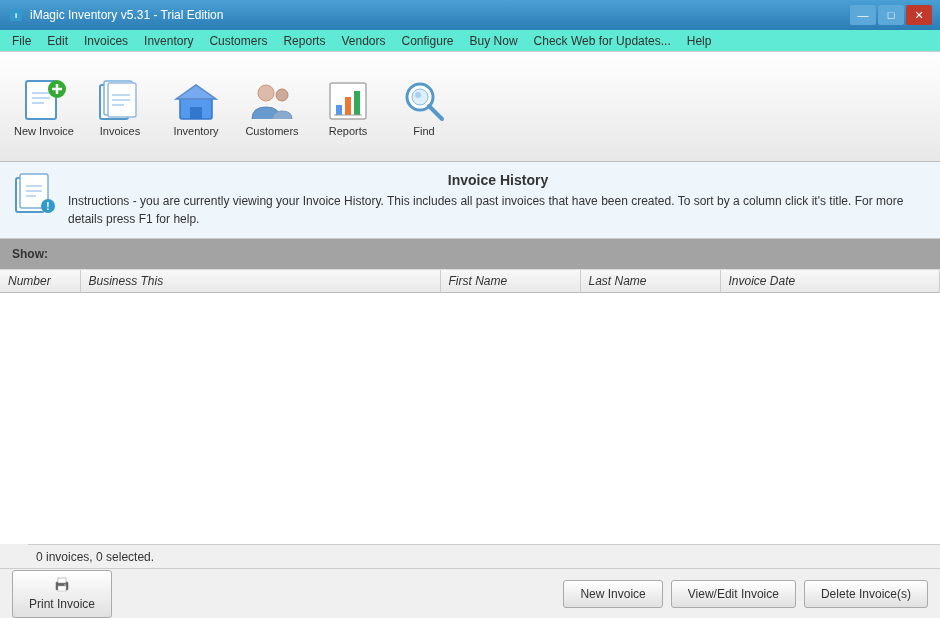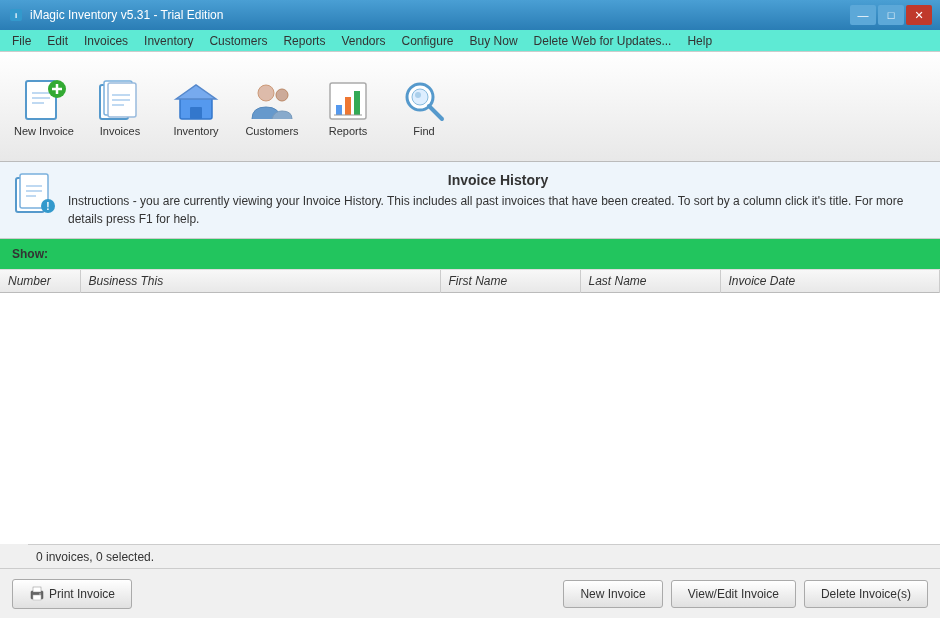--- a/index.html
+++ b/index.html
@@ -137,21 +137,21 @@
       text-align: center;
       margin-bottom: 4px;
     }
 
     
     #show-filter {
       padding: 8px 12px;
       display: flex;
       align-items: center;
       gap: 0;
-      background: #22c55e;
+      background: #a3a3a3;
       border-bottom: 1px solid #ddd;
     }
     #show-label {
       font-size: 12px;
       font-weight: bold;
       color: #333;
     }
     #show-select {
       width: 160px;
       height: 24px;
@@ -225,20 +225,21 @@
       border-radius: 3px;
       background: linear-gradient(to bottom, #ffffff, #e0e0e0);
       cursor: pointer;
       font-size: 12px;
       color: #333;
     }
     .print-btn {
       display: flex;
       align-items: center;
       gap: 4px;
+      flex-direction: column;
     }
 
     
     .app-icon {
       width: 16px;
       height: 16px;
     }
 
     
     .col-number { width: 80px; }
@@ -268,21 +269,21 @@
 <div id="menu-bar">
   <span class="menu-item">File</span>
   <span class="menu-item">Edit</span>
   <span class="menu-item">Invoices</span>
   <span class="menu-item">Inventory</span>
   <span class="menu-item">Customers</span>
   <span class="menu-item">Reports</span>
   <span class="menu-item">Vendors</span>
   <span class="menu-item">Configure</span>
   <span class="menu-item">Buy Now</span>
-  <span class="menu-item">Delete Web for Updates...</span>
+  <span class="menu-item">Check Web for Updates...</span>
   <span class="menu-item">Help</span>
 </div>
 
 <div id="toolbar">
 
   <div class="toolbar-btn">
     <svg class="toolbar-svg" viewBox="0 0 48 48">
       <rect x="6" y="4" width="30" height="38" rx="2" fill="white" stroke="#5599cc" stroke-width="2"></rect>
       <line x1="12" y1="16" x2="30" y2="16" stroke="#aaccee" stroke-width="1.5"></line>
       <line x1="12" y1="21" x2="30" y2="21" stroke="#aaccee" stroke-width="1.5"></line>

